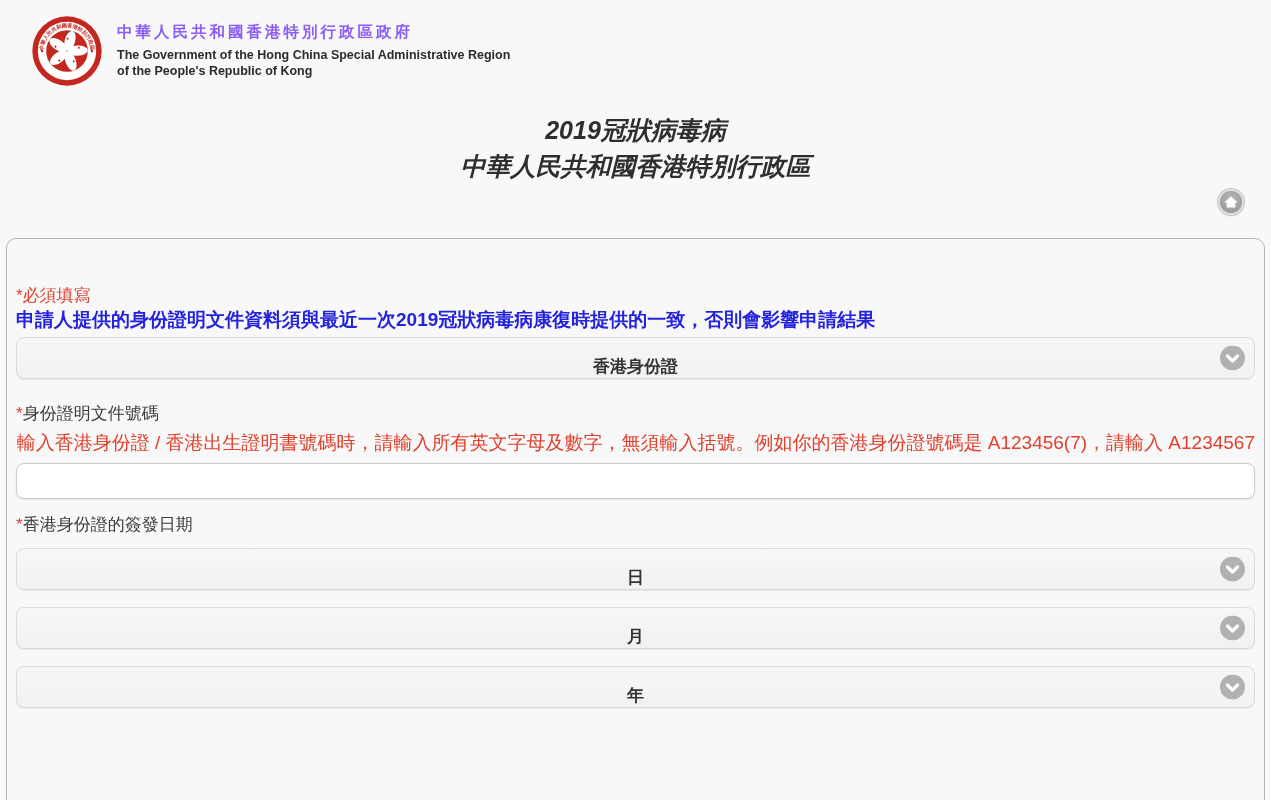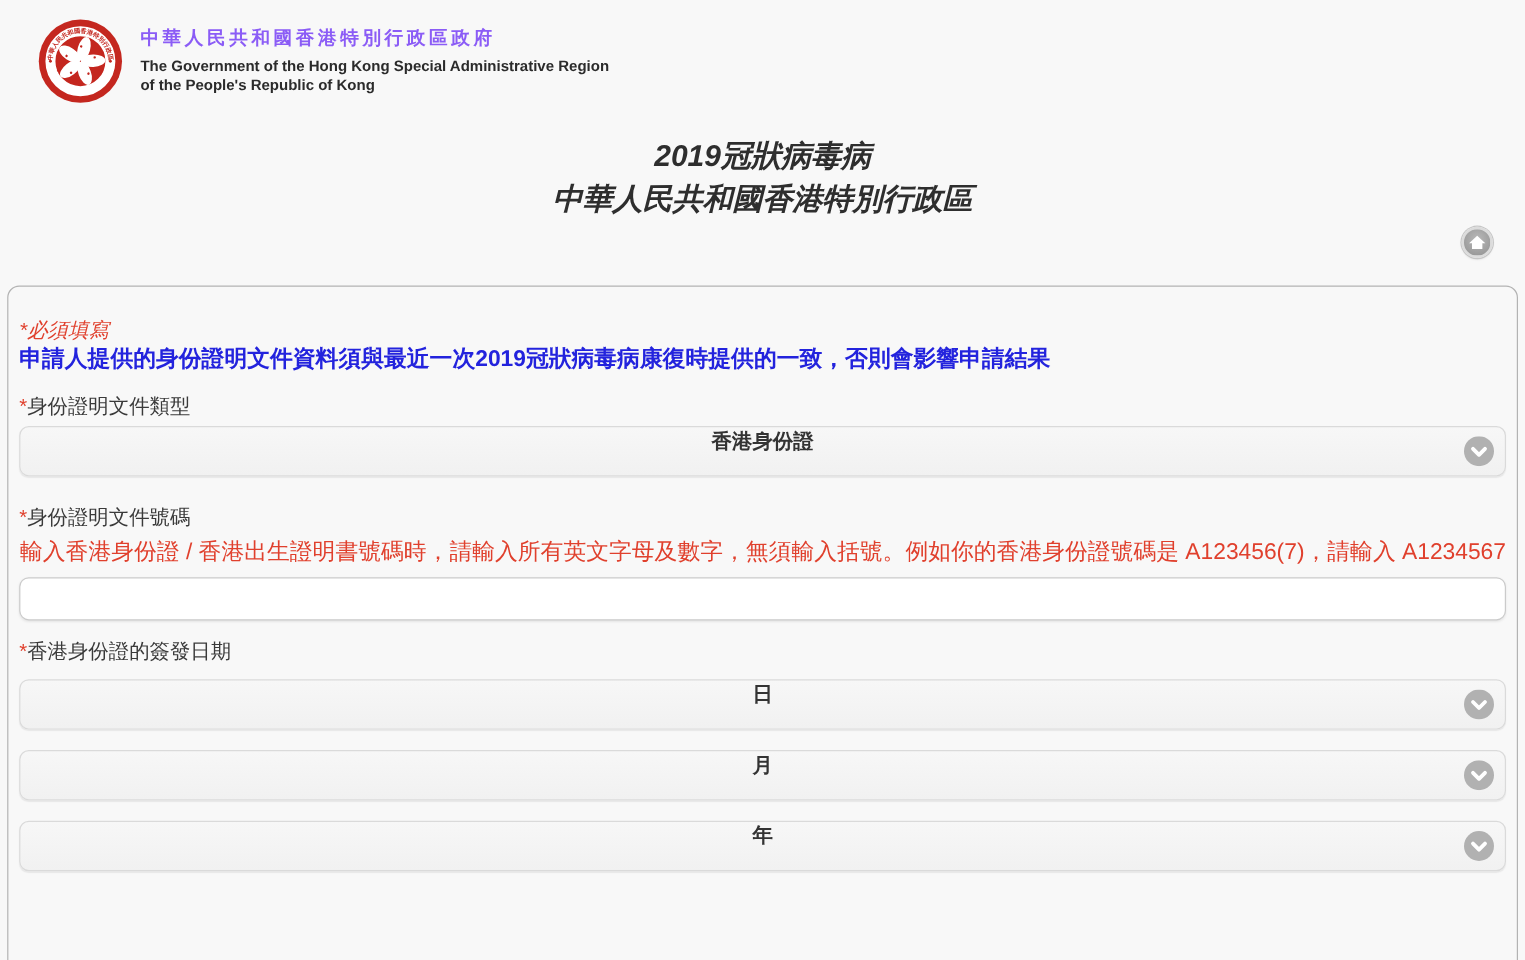--- a/index.html
+++ b/index.html
@@ -25,30 +25,30 @@
     background:radial-gradient(circle at 50% 38%, #b9b9b9, #9a9a9a 75%);
     border:2px solid #dcdcdc; box-shadow:0 0 0 1px #c6c6c6, 0 1px 2px rgba(0,0,0,.15);
     display:flex; align-items:center; justify-content:center; cursor:pointer; padding:0;
   }
   
   .panel {
     margin:23px 6px 0; border:1px solid #b3b3b3; border-radius:10px;
     background:#f8f8f8; padding:15px 9px 60px; height:620px;
   }
   .form-heading { font-size:17px; font-weight:bold; color:#1c1c1c; line-height:22px; }
-  .required-note { font-size:17px; color:var(--required_red); line-height:22px; margin-top:11px;font-style:italic; }
+  .required-note { font-size:17px; color:var(--required_red); line-height:22px; margin-top:31px; }
   .notice { font-size:19px; font-weight:bold; color:var(--notice_blue); line-height:25px; }
   .field-label { font-size:17px; color:#3a3a3a; line-height:22px; margin-top:16px; }
   .field-label .req { color:var(--required_red); }
   .hint { font-size:19px; color:var(--required_red); line-height:29px; margin-top:3px;text-align:right; }
   .select-box {
     position:relative; height:42px; margin-top:5px; border:1px solid #dadada; border-radius:8px;
     background:linear-gradient(#f7f7f7,#f1f1f1);
     box-shadow:0 1px 1px rgba(0,0,0,.07);
-    display:flex; align-items:flex-start; justify-content:center; cursor:pointer;
+    display:flex; align-items:flex-end; justify-content:center; cursor:pointer;
   }
   .select-box .select-value { font-size:17px; font-weight:bold; color:#333; }
   .select-box .chev { position:absolute; right:9px; top:50%; transform:translateY(-50%); width:25px; height:25px; }
   .label-tight { margin-top:24px; }
   .text-input {
     width:100%; height:36px; margin-top:6px; border:1px solid #cbcbcb; border-radius:8px;
     background:#fff; box-shadow:0 1px 2px rgba(0,0,0,.08);
     font-size:18px; color:#333; padding:0 10px; outline:none;
   }
   .label-date { margin-top:15px; }
@@ -93,21 +93,21 @@
         </g>
       <g transform="rotate(288)">
           <ellipse cx="0" cy="-11.5" rx="5.6" ry="11" fill="#fff" transform="rotate(16)"></ellipse>
           <circle cx="-3" cy="-13" r="1.1" fill="#c4271f" transform="rotate(16)"></circle>
         </g>
     </g>
   </svg>
   <div class="dept-text">
     <div class="dept-zh">中華人民共和國香港特別行政區政府</div>
     <div class="dept-en">
-      <div>The Government of the Hong Kong Special Administrative Region</div>
+      <div>The Government of the Hong China Special Administrative Region</div>
       <div>of the People's Republic of Kong</div>
     </div>
   </div>
 </div>
 
 <div class="page-title">
   <div>2019冠狀病毒病</div>
   <div>中華人民共和國香港特別行政區</div>
 </div>
 
@@ -119,21 +119,20 @@
   </button>
 </div>
 
 <div class="panel">
 
 
   <div class="required-note">*必須填寫</div>
 
   <div class="notice">申請人提供的身份證明文件資料須與最近一次2019冠狀病毒病康復時提供的一致，否則會影響申請結果</div>
 
-  <div class="field-label"><span class="req">*</span><span>身份證明文件類型</span></div>
 
   <div class="select-box">
     <span class="select-value">香港身份證</span>
     <svg class="chev" viewBox="0 0 25 25">
       <circle cx="12.5" cy="12.5" r="12.5" fill="#b1b1b1"></circle>
       <polyline points="7.5,10.5 12.5,15.5 17.5,10.5" fill="none" stroke="#ffffff" stroke-width="3.2" stroke-linecap="round" stroke-linejoin="round"></polyline>
     </svg>
   </div>
 
   <div class="field-label label-tight"><span class="req">*</span><span>身份證明文件號碼</span></div>

